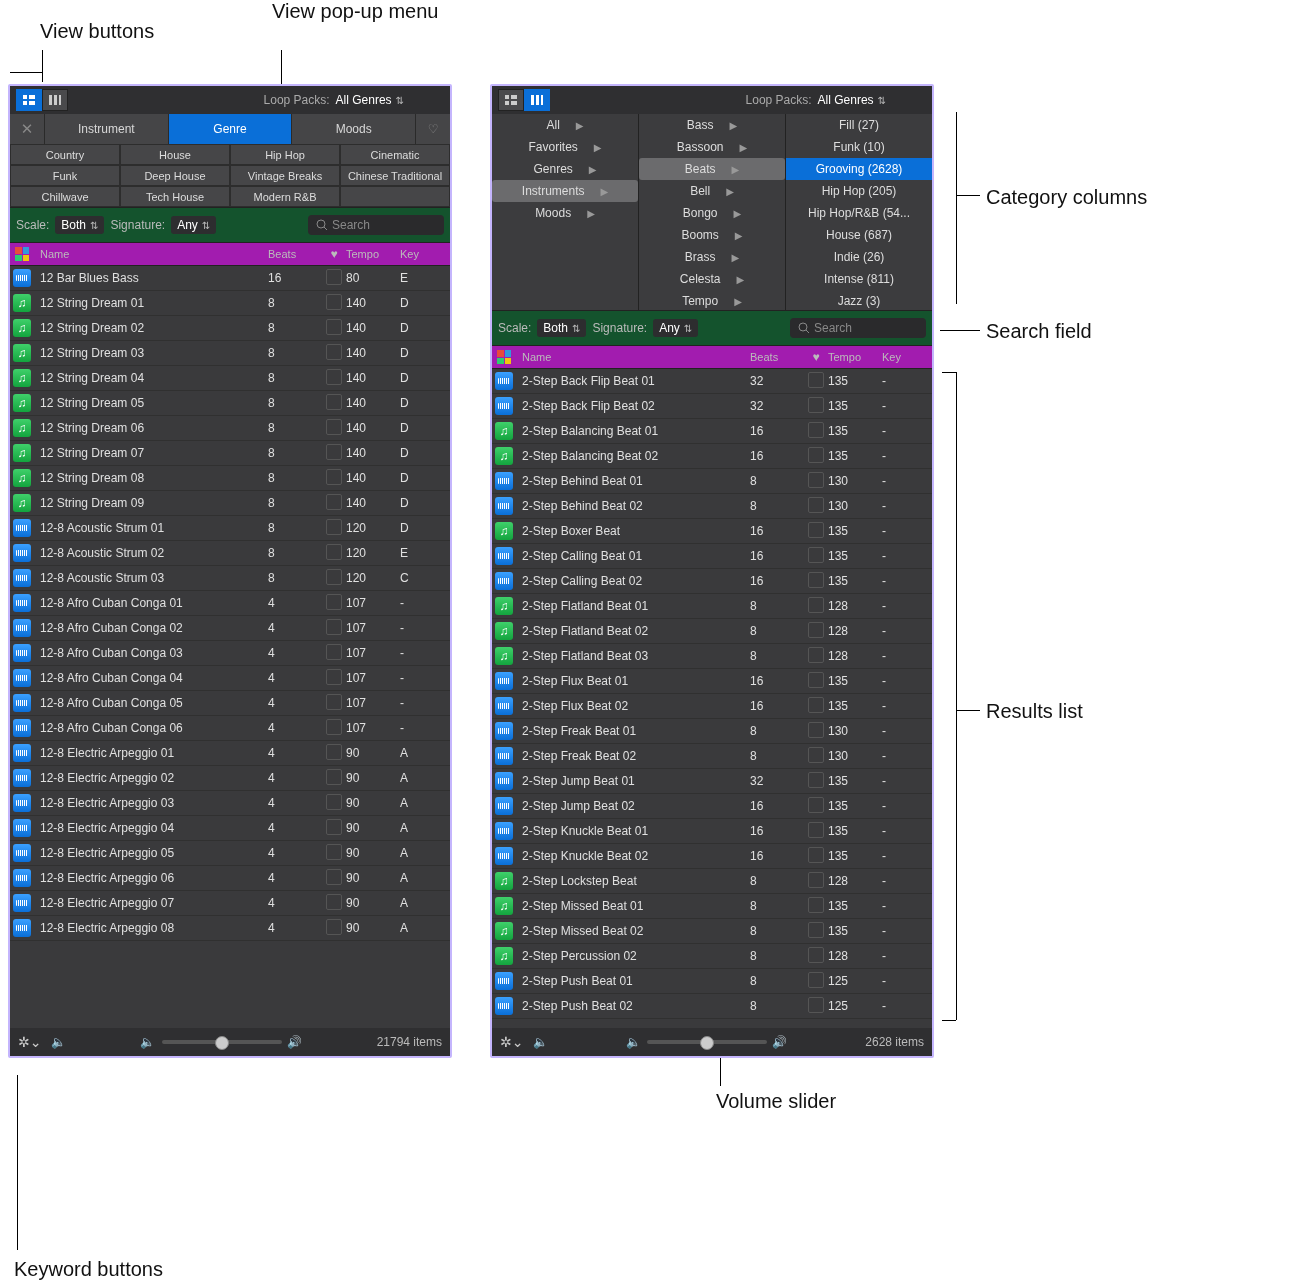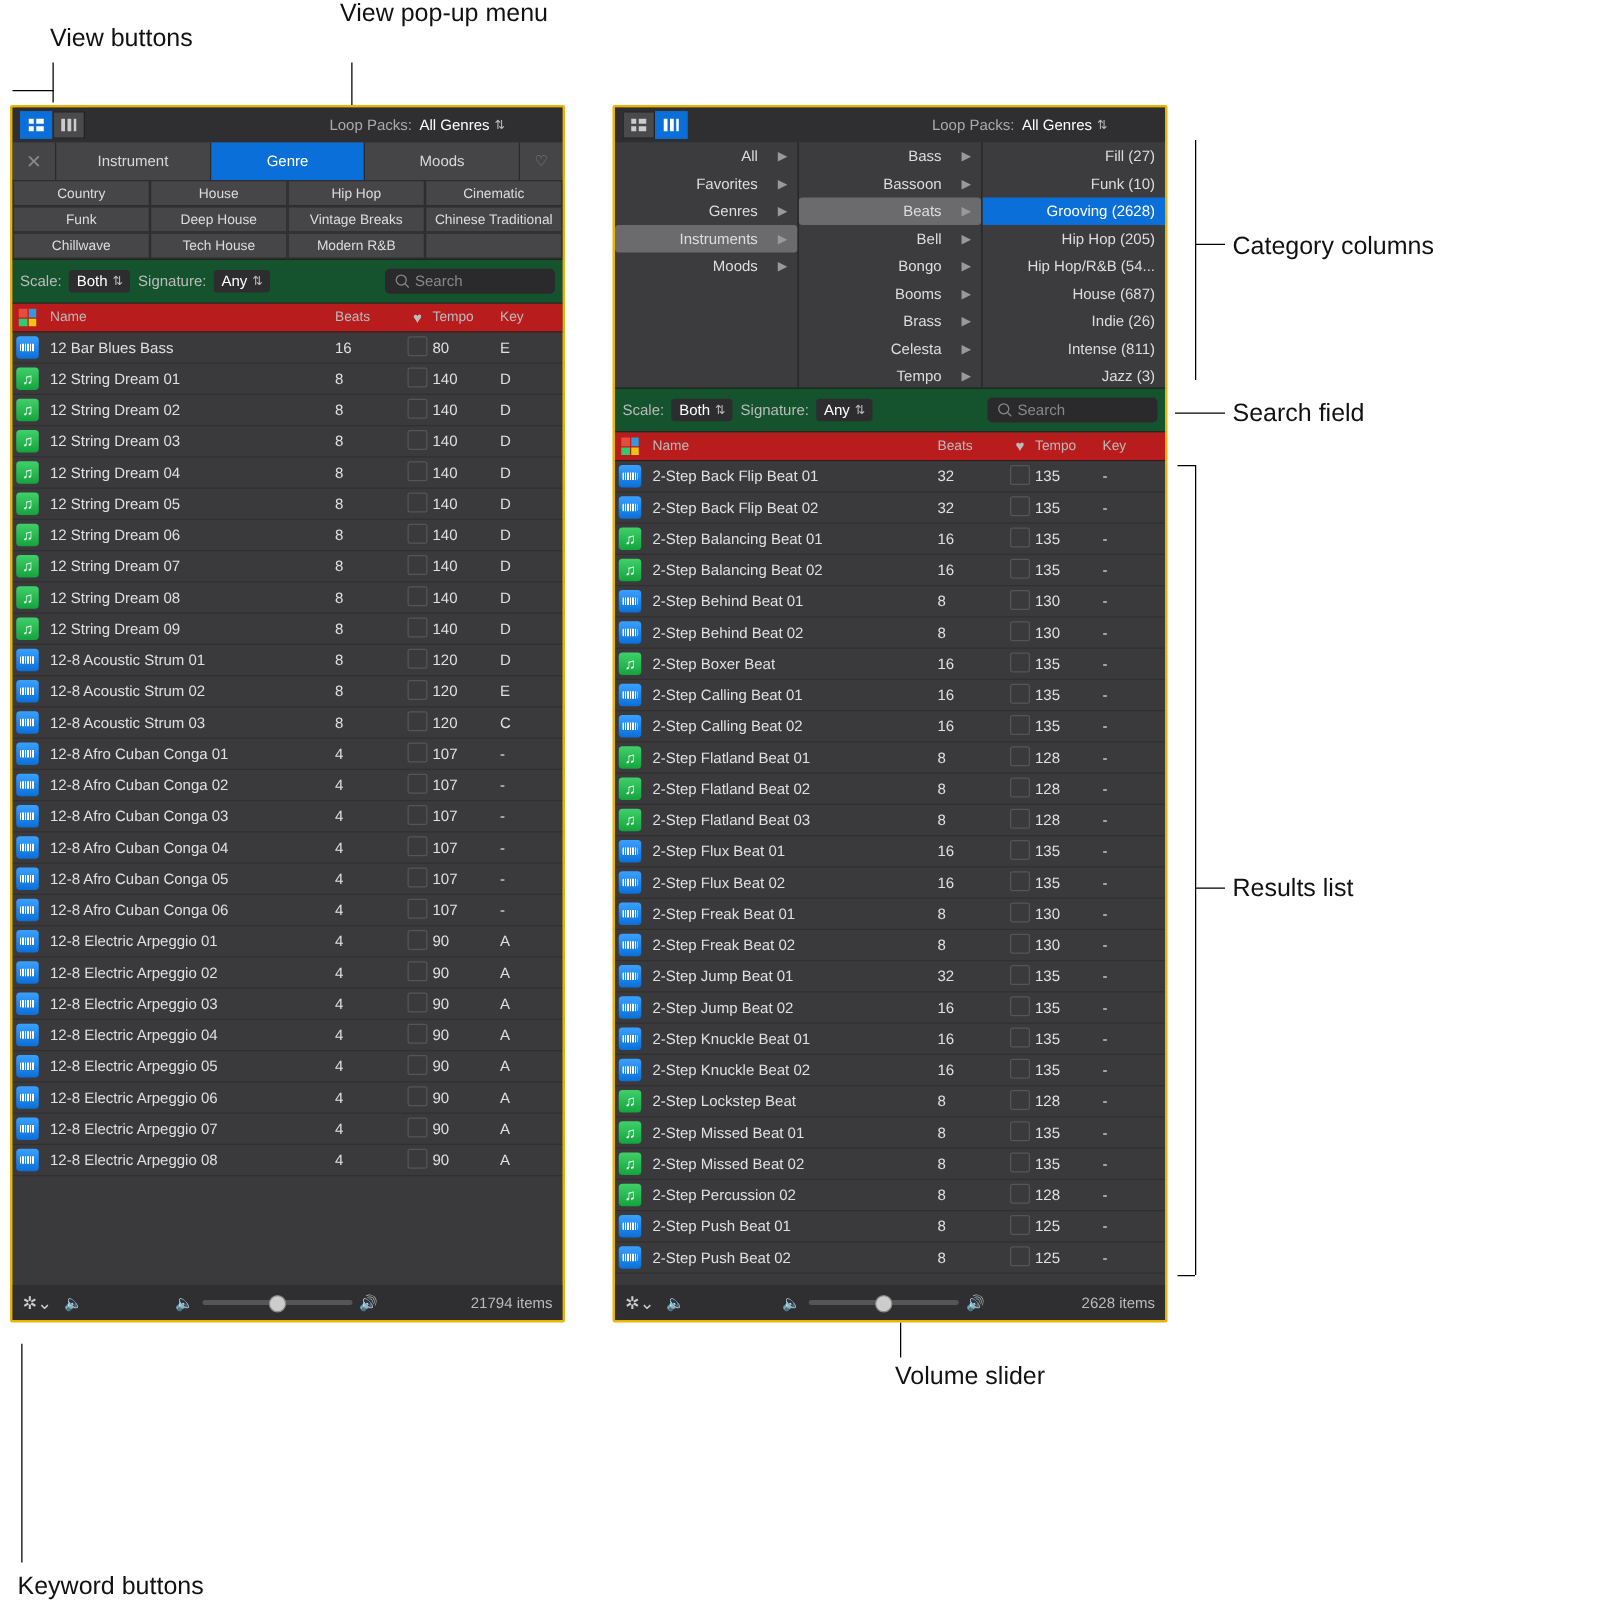--- a/index.html
+++ b/index.html
@@ -12,21 +12,21 @@
   }
   .canvas {
     position: relative;
     width: 1293px;
     height: 1287px;
   }
   .panel {
     position: absolute;
     width: 440px;
     background: #3a3a3c;
-    border: 2px solid #eab308;
+    border: 2px solid #c4b5fd;
     border-radius: 2px;
     color: #d8d8d8;
     overflow: hidden;
     display: flex;
     flex-direction: column;
   }
   .topbar {
     display: flex;
     align-items: center;
     height: 28px;
@@ -128,21 +128,21 @@
     color:#888;
     width:120px;
     font-size:12px;
   }
   .search svg { width:12px;height:12px; }
   
   .list-head {
     display:flex;
     align-items:center;
     height:22px;
-    background:#b91c1c;
+    background:#a21caf;
     font-size:11px;
     color:#bbb;
     border-bottom:1px solid #222;
   }
   .list-head .swatch-col { width:24px; display:flex;justify-content:center;}
   .col-name { flex:1; padding-left:6px;}
   .col-beats { width:54px; }
   .col-fav { width:24px; text-align:center; }
   .col-tempo { width:54px; }
   .col-key { width:40px; }
@@ -192,21 +192,21 @@
   }
   .track::after{content:"";position:absolute;left:50%;top:-4px;width:12px;height:12px;border-radius:50%;background:#ccc;border:1px solid #888;transform:translateX(-50%);}
   .footer .count { margin-left:auto; }
   
   .cat-cols { display:flex; height:196px; background:#3c3c3e; }
   .cat-col { flex:1; border-right:1px solid #222; overflow:hidden;}
   .cat-col:last-child{border-right:none;}
   .cat-item {
     height:22px;display:flex;align-items:center;
     padding:0 8px;font-size:12px;color:#ddd;
-    justify-content:flex-end;
+    justify-content:center;
     gap:16px;
   }
   .cat-item .arrow{color:#999;font-size:10px;}
   .cat-item.sel { background:#6b6b6d; }
   .cat-item.selblue { background:#0a6fd8; color:#fff; }
   
   .ann {
     position:absolute;
     font-size:20px;
     color:#111;

